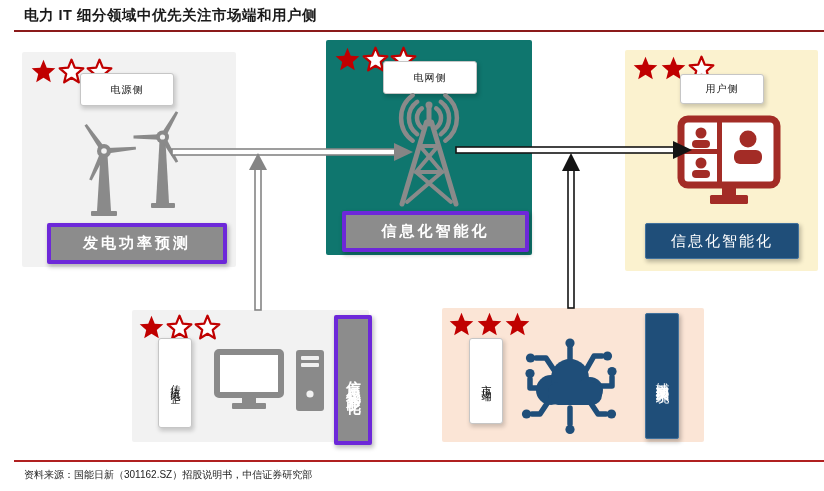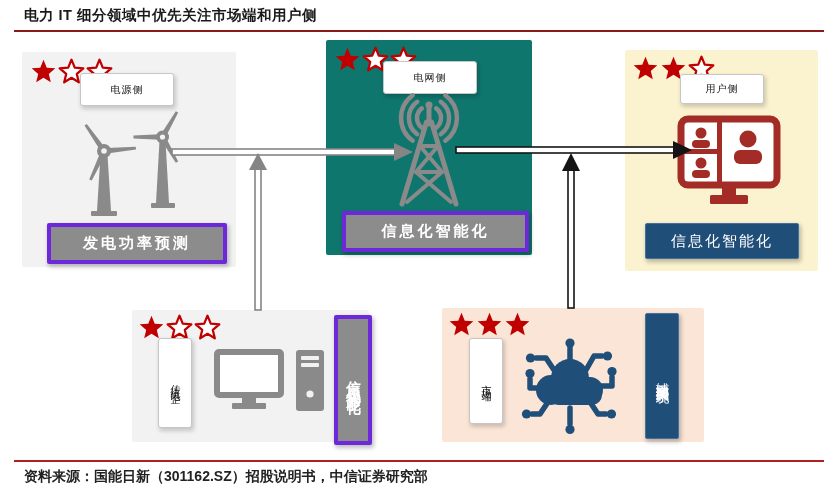--- a/index.html
+++ b/index.html
@@ -3,21 +3,21 @@
 <meta charset="utf-8">
 <style>
   html,body{margin:0;padding:0;background:#fff;}
   body{font-family:"Liberation Sans","DejaVu Sans",sans-serif;}
   #stage{position:relative;width:824px;height:491px;background:#fff;overflow:hidden;margin-left:14px;}
 
   .page-title{position:absolute;left:10px;top:6px;font-size:14.5px;font-weight:bold;color:#1a1a1a;letter-spacing:.5px;}
   .rule{position:absolute;left:0;width:824px;height:2px;}
   .rule-top{top:30px;background:#8B1A1A;}
   .rule-bottom{top:460px;background:#B02020;}
-  .source-note{position:absolute;left:10px;top:468px;font-size:14px;font-weight:bold;color:#222;}
+  .source-note{position:absolute;left:10px;top:468px;font-size:10px;font-weight:normal;color:#222;}
 
   .panel{position:absolute;border-radius:2px;}
   #box-power{left:8px;top:52px;width:214px;height:215px;background:#F2F2F2;}
   #box-grid{left:312px;top:40px;width:206px;height:215px;background:#0f766e;}
   #box-user{left:611px;top:50px;width:193px;height:221px;background:#FBF2CF;}
   #box-traditional{left:118px;top:310px;width:237px;height:132px;background:#F2F2F2;}
   #box-market{left:428px;top:308px;width:262px;height:134px;background:#FBE5D6;}
 
   .stars{position:absolute;display:flex;gap:1px;}
   .stars svg{width:27px;height:27px;display:block;}

